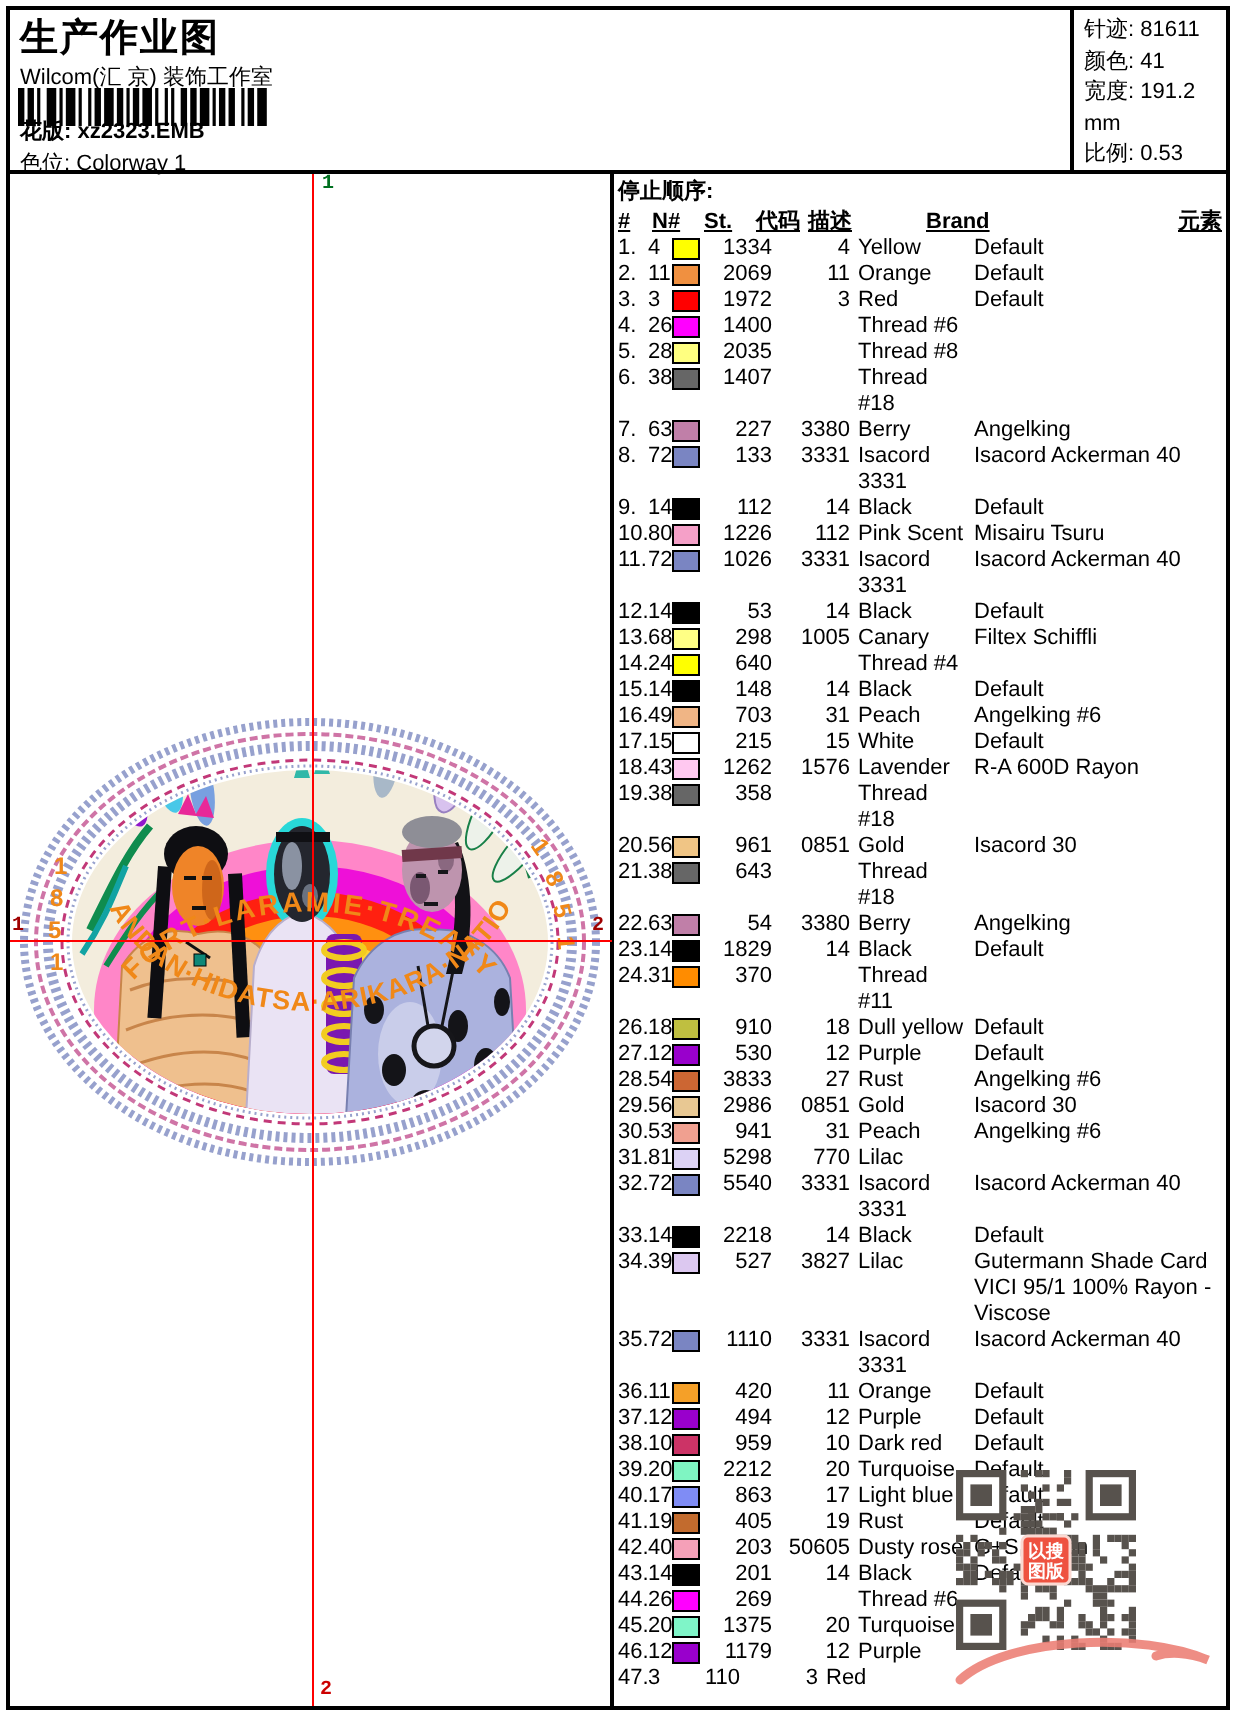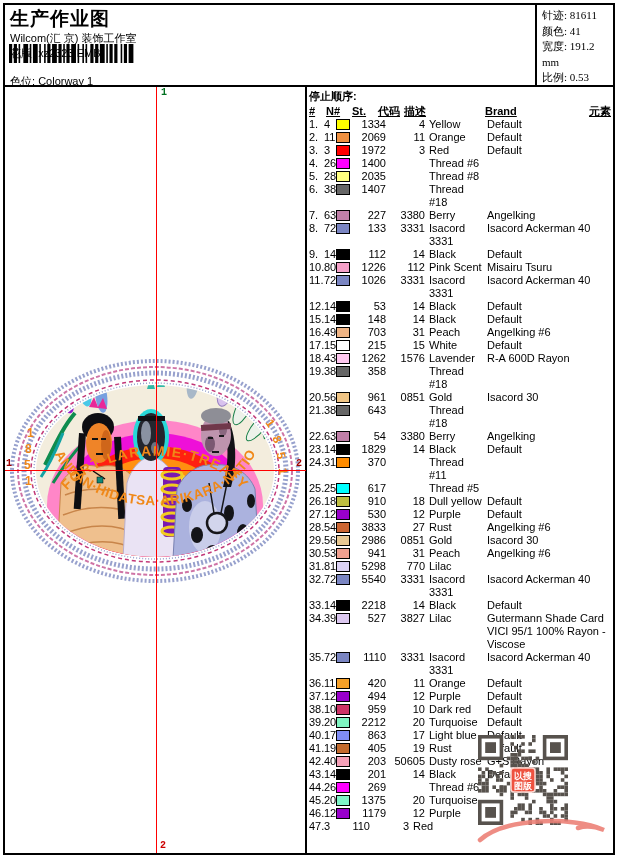--- a/index.html
+++ b/index.html
@@ -3,42 +3,42 @@
 <meta charset="utf-8">
 <style>
   html,body{margin:0;padding:0;background:#fff;}
   .page{position:relative;width:620px;height:860px;background:#fff;color:#000;
         font-family:"Liberation Sans",sans-serif;overflow:hidden;}
   .frame{position:absolute;left:3px;top:3px;width:612px;height:852px;border:2px solid #000;box-sizing:border-box;}
   
   .title{position:absolute;left:10px;top:6px;font-size:19px;font-weight:bold;letter-spacing:1px;}
   .studio{position:absolute;left:10px;top:31px;font-size:11px;}
   .barcode{position:absolute;left:9px;top:44px;}
-  .design-line{position:absolute;left:10px;top:46px;font-size:11px;}
+  .design-line{position:absolute;left:10px;top:58px;font-size:11px;font-weight:bold;}
   .colorway-line{position:absolute;left:10px;top:74px;font-size:11px;}
   .infobox{position:absolute;left:535px;top:5px;width:78px;height:80px;border-left:2px solid #000;
-           box-sizing:border-box;padding:3px 0 0 5px;font-size:11px;line-height:15.5px;font-family:Liberation Serif, serif;}
+           box-sizing:border-box;padding:3px 0 0 5px;font-size:11px;line-height:15.5px;}
   .hdiv{position:absolute;left:5px;top:85px;width:610px;height:2px;background:#000;}
   
   .design-svg{position:absolute;left:5px;top:355px;z-index:1;}
   .vline{position:absolute;left:156px;top:87px;width:1px;height:766px;background:#f00;z-index:3;}
   .hline{position:absolute;left:5px;top:470px;width:301px;height:1px;background:#f00;z-index:3;}
   .marker{position:absolute;z-index:4;font-size:10px;font-weight:bold;font-family:"Liberation Mono",monospace;}
   .m-top{left:161px;top:87px;color:#007020;}
   .m-bottom{left:160px;top:840px;color:#cc0000;}
   .m-left{left:6px;top:458px;color:#a00000;}
   .m-right{left:296px;top:458px;color:#a00000;}
   
   .tblborder{position:absolute;left:305px;top:87px;width:2px;height:768px;background:#000;}
   .tbl{position:absolute;left:307px;top:88px;width:306px;z-index:2;}
   .stop-label{font-size:11px;line-height:13px;padding:2px 0 1px 2px;font-weight:bold;}
   .thead{display:flex;font-size:11px;line-height:14px;font-weight:bold;padding-left:2px;}
   .thead span{text-decoration:underline;}
   .h1{width:17px;} .h2{width:26px;} .h3{width:18px;} .h4{margin-left:8px;} .h5{margin-left:4px;}
-  .h6{margin-left:59px;} .h7{margin-left:auto;padding-right:2px;}
+  .h6{margin-left:37px;} .h7{margin-left:auto;padding-right:2px;}
   #rows{padding-left:2px;}
   .trow{display:flex;align-items:flex-start;font-size:11px;line-height:13px;}
   .trow span{flex:none;}
   .ci{width:15px;} .cn{width:12px;}
   .csw{width:12px;height:9px;border:1px solid #000;margin:1px 2px 0 0;box-sizing:content-box;}
   .cst{width:34px;text-align:right;} .ccode{width:39px;text-align:right;}
   .cdesc{width:54px;margin-left:4px;} .cbrand{width:125px;margin-left:4px;white-space:pre-line;}
   
   .qr{position:absolute;left:478px;top:735px;z-index:5;}
   .watermark{position:absolute;left:476px;top:816px;z-index:6;opacity:.88;}
@@ -342,20 +342,38 @@
         <div class="trow">
           <span class="ci">12.</span>
           <span class="cn">14</span>
           <span class="csw" style="background: rgb(0, 0, 0);"></span>
           <span class="cst">53</span>
           <span class="ccode">14</span>
           <span class="cdesc">Black</span>
           <span class="cbrand">Default</span>
         </div>
         <div class="trow">
+          <span class="ci">13.</span>
+          <span class="cn">68</span>
+          <span class="csw" style="background: rgb(255, 255, 133);"></span>
+          <span class="cst">298</span>
+          <span class="ccode">1005</span>
+          <span class="cdesc">Canary</span>
+          <span class="cbrand">Filtex Schiffli</span>
+        </div>
+        <div class="trow">
+          <span class="ci">14.</span>
+          <span class="cn">24</span>
+          <span class="csw" style="background: rgb(255, 255, 0);"></span>
+          <span class="cst">640</span>
+          <span class="ccode"></span>
+          <span class="cdesc">Thread #4</span>
+          <span class="cbrand"></span>
+        </div>
+        <div class="trow">
           <span class="ci">15.</span>
           <span class="cn">14</span>
           <span class="csw" style="background: rgb(0, 0, 0);"></span>
           <span class="cst">148</span>
           <span class="ccode">14</span>
           <span class="cdesc">Black</span>
           <span class="cbrand">Default</span>
         </div>
         <div class="trow">
           <span class="ci">16.</span>
@@ -429,29 +447,20 @@
           <span class="cdesc">Black</span>
           <span class="cbrand">Default</span>
         </div>
         <div class="trow">
           <span class="ci">24.</span>
           <span class="cn">31</span>
           <span class="csw" style="background: rgb(255, 140, 0);"></span>
           <span class="cst">370</span>
           <span class="ccode"></span>
           <span class="cdesc">Thread #11</span>
-          <span class="cbrand"></span>
-        </div>
-        <div class="trow">
-          <span class="ci">25.</span>
-          <span class="cn">25</span>
-          <span class="csw" style="background: rgb(0, 255, 255);"></span>
-          <span class="cst">617</span>
-          <span class="ccode"></span>
-          <span class="cdesc">Thread #5</span>
           <span class="cbrand"></span>
         </div>
         <div class="trow">
           <span class="ci">26.</span>
           <span class="cn">18</span>
           <span class="csw" style="background: rgb(191, 191, 64);"></span>
           <span class="cst">910</span>
           <span class="ccode">18</span>
           <span class="cdesc">Dull yellow</span>
           <span class="cbrand">Default</span>

